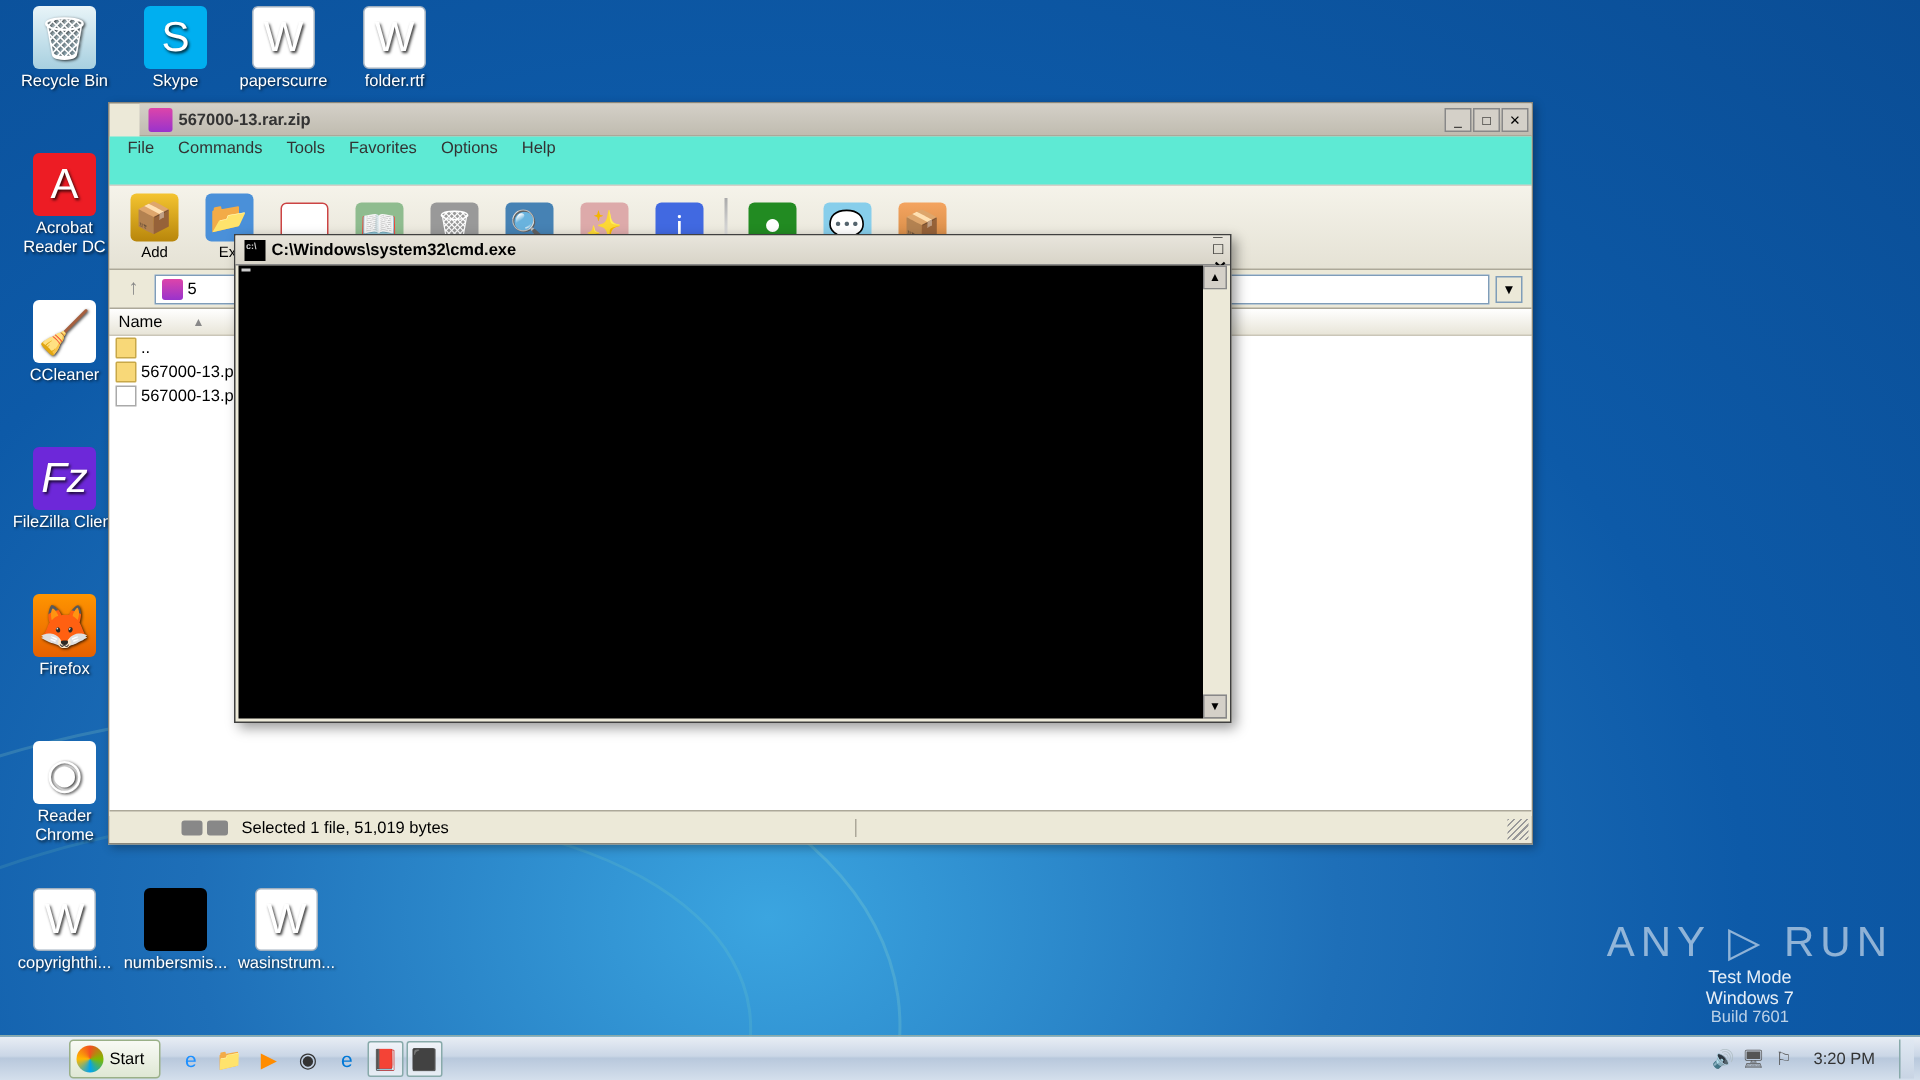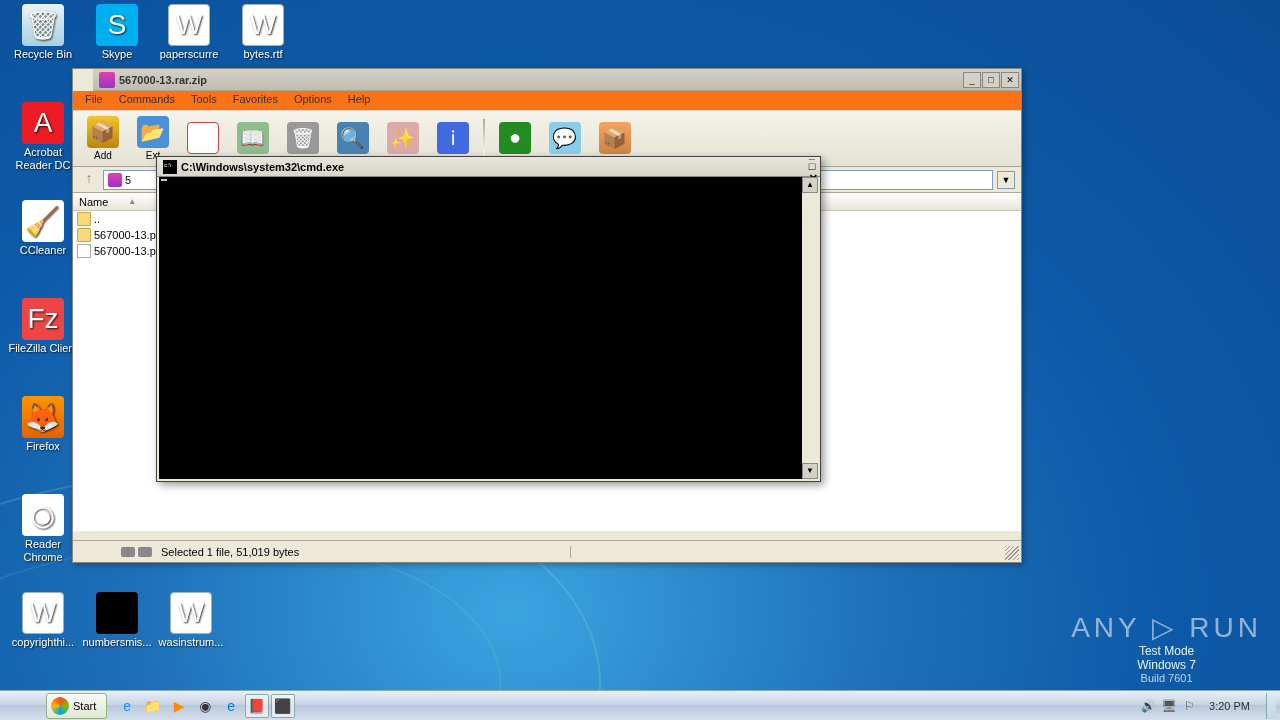--- a/index.html
+++ b/index.html
@@ -22,40 +22,40 @@
   position:absolute; width:70px; text-align:center; color:#fff;
   text-shadow:1px 1px 2px rgba(0,0,0,.8); cursor:pointer;
 }
 .desktop-icon .icn { width:42px; height:42px; margin:0 auto 2px; display:flex; align-items:center; justify-content:center; font-size:28px; border-radius:4px; }
 .desktop-icon .lbl { font-size:11px; line-height:1.15; word-wrap:break-word; }
 .ic-recycle { background:linear-gradient(#e8f4f8,#a8d0e0); }
 .ic-skype { background:#00aff0; color:#fff; }
 .ic-word { background:#fff; border:1px solid #a0b0c0; }
 .ic-adobe { background:#ed1c24; color:#fff; }
 .ic-cc { background:#fff; }
-.ic-fz { background:#ef4444; color:#fff; }
+.ic-fz { background:#6d28d9; color:#fff;font-style:italic; }
 .ic-ff { background:linear-gradient(#ff9500,#e66000); border-radius:50%; }
 .ic-chrome { background:#fff; border-radius:50%; }
 .ic-cmd { background:#000; }
 
 
 .winrar {
   position:absolute; left:72px; top:68px; width:950px; height:495px;
   background:#ece9d8; border:1px solid #8a867a;
   box-shadow:2px 2px 6px rgba(0,0,0,.3);
 }
 .winrar .titlebar {
   height:22px; background:linear-gradient(#d4d0c8,#c0bcb0);
   display:flex; align-items:center; padding:0 2px; border-bottom:1px solid #aca899;margin-left:20px;
 }
 .titlebar .app-icn { width:16px; height:16px; margin:0 4px; background:linear-gradient(#d4a,#93c); border-radius:2px; }
 .titlebar .ttl { flex:1; font-weight:bold; font-size:11px; color:#333; }
 .titlebar .winbtns { display:flex; }
 .titlebar .wb { width:18px; height:16px; background:#d4d0c8; border:1px solid #888; margin-left:1px; font-size:9px; text-align:center; line-height:14px; cursor:pointer; font-family:Arial;}
-.menubar { height:20px; background:#f97316; display:flex; align-items:flex-start; padding:0 4px; border-bottom:1px solid #d4d0c8; }
+.menubar { height:20px; background:#5eead4; display:flex; align-items:flex-end; padding:16px 4px; border-bottom:1px solid #d4d0c8; }
 .menubar span { padding:2px 8px; cursor:pointer; color:#333; }
 .toolbar { height:56px; background:linear-gradient(#f5f3ea,#e5e2d5); border-bottom:1px solid #aca899; display:flex; align-items:center; padding:0 6px; gap:2px; }
 .tbtn { width:48px; height:50px; display:flex; flex-direction:column; align-items:center; justify-content:center; cursor:pointer; font-size:10px; gap:2px; }
 .tbtn .ti { width:32px; height:32px; border-radius:4px; display:flex; align-items:center; justify-content:center; font-size:20px; color:#fff; }
 .tsep { width:2px; height:40px; background:linear-gradient(#aaa,#fff); margin:0 4px; }
 .addrbar { height:26px; background:#ece9d8; display:flex; align-items:center; padding:2px 6px; gap:4px; border-bottom:1px solid #aca899; }
 .addrbar .up { width:20px; height:20px; text-align:center; color:#888; font-size:14px; }
 .addrbar .path { flex:1; height:20px; background:#fff; border:1px solid #7f9db9; display:flex; align-items:center; padding:0 4px; }
 .addrbar .dd { width:18px; height:18px; border:1px solid #7f9db9; background:#ece9d8; text-align:center; font-size:9px; line-height:16px; cursor:pointer;}
 .colhdr { height:18px; background:linear-gradient(#fff,#e8e5d8); border-bottom:1px solid #cac6b8; display:flex; align-items:center; padding:0 6px; font-size:11px; }
@@ -136,21 +136,21 @@
     <div class="desktop-icon" style="left: 82px; top: 4px;">
       <div class="icn ic-skype">S</div>
       <div class="lbl">Skype</div>
     </div>
     <div class="desktop-icon" style="left: 154px; top: 4px;">
       <div class="icn ic-word">W</div>
       <div class="lbl">paperscurre</div>
     </div>
     <div class="desktop-icon" style="left: 228px; top: 4px;">
       <div class="icn ic-word">W</div>
-      <div class="lbl">bytes.rtf</div>
+      <div class="lbl">folder.rtf</div>
     </div>
     <div class="desktop-icon" style="left: 8px; top: 102px;">
       <div class="icn ic-adobe">A</div>
       <div class="lbl">Acrobat Reader DC</div>
     </div>
     <div class="desktop-icon" style="left: 8px; top: 200px;">
       <div class="icn ic-cc">🧹</div>
       <div class="lbl">CCleaner</div>
     </div>
     <div class="desktop-icon" style="left: 8px; top: 298px;">

